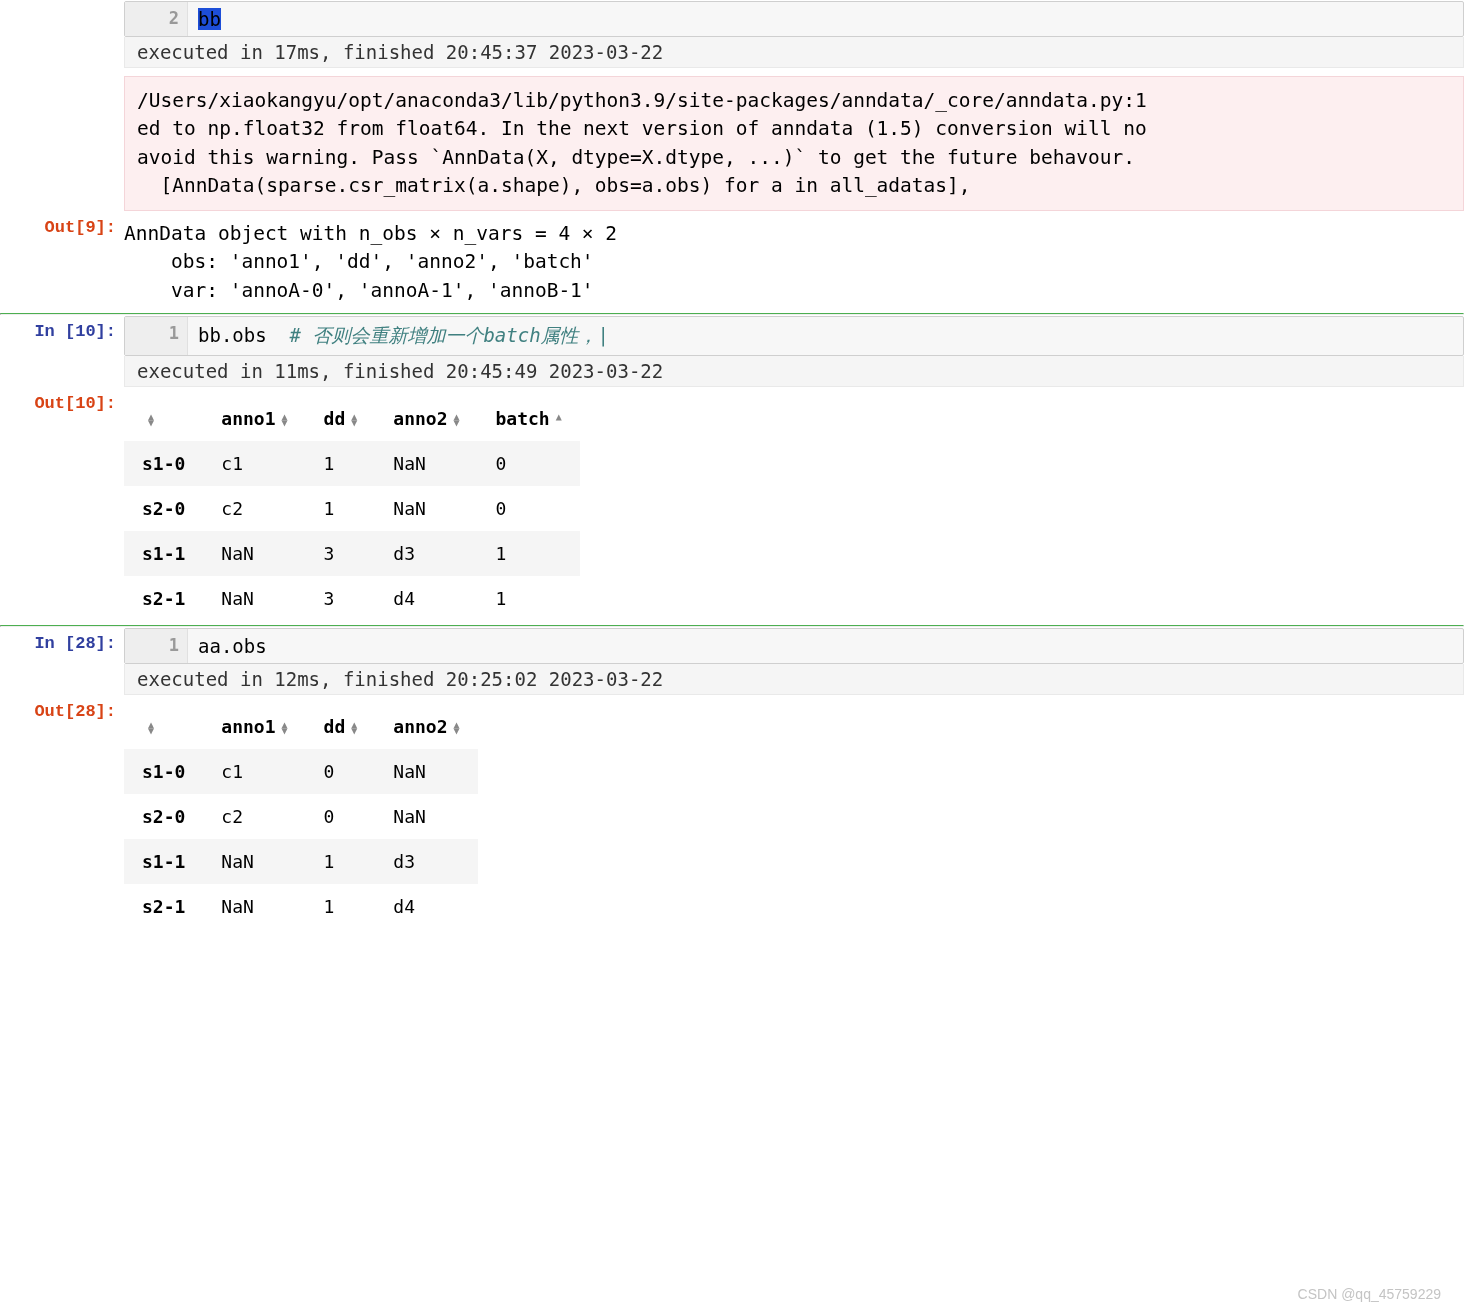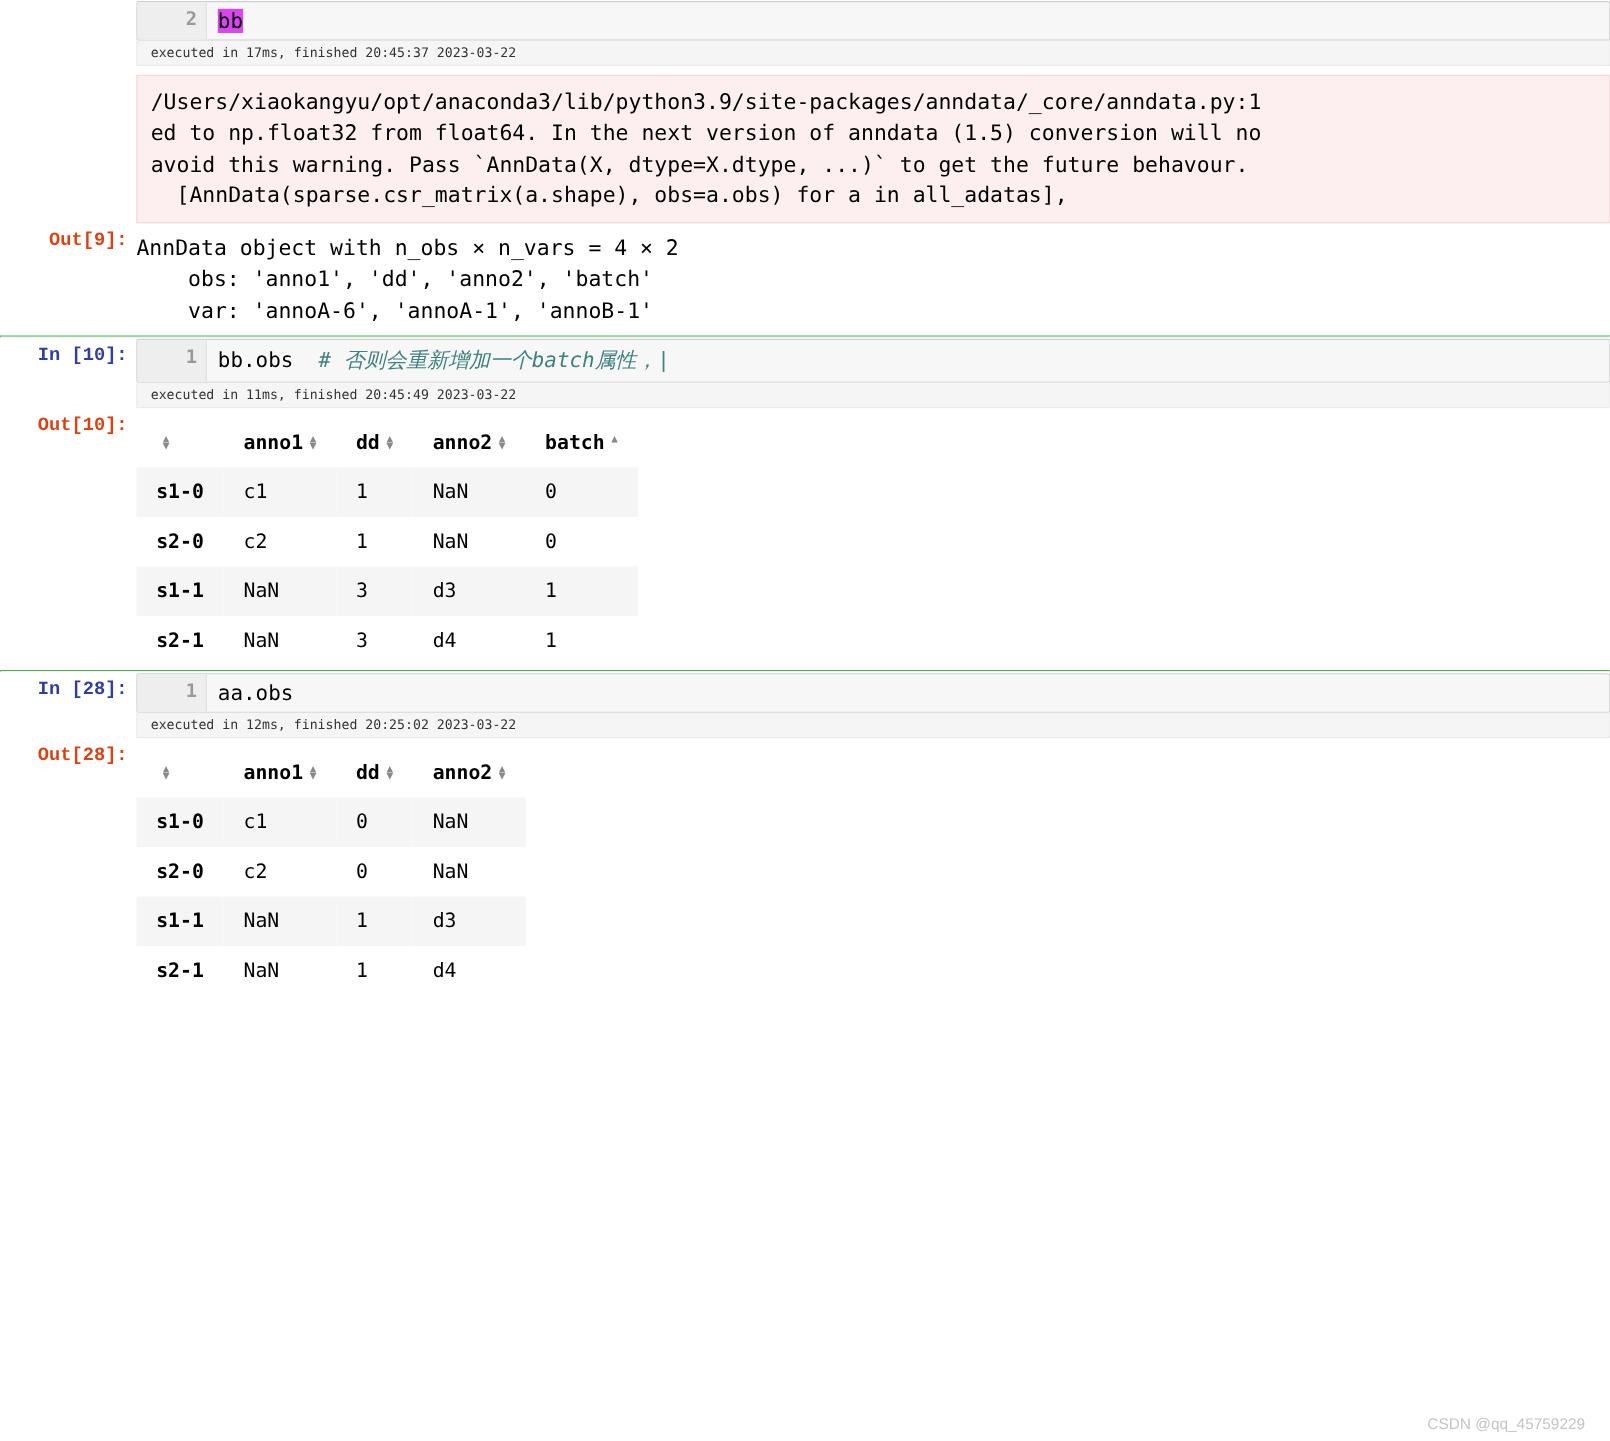--- a/index.html
+++ b/index.html
@@ -60,29 +60,29 @@
   }
   .code-text {
     padding: 6px 10px;
     font-family: Menlo, "DejaVu Sans Mono", monospace;
     font-size: 19px;
     white-space: pre;
     color: #000;
     flex: 1 1 auto;
   }
   .code-text .comment { color: #408080; font-style: italic; }
-  .code-text .sel { background: #d946ef; }
+  .code-text .sel { background: #1d4ed8; }
 
   .exec-msg {
     background: #f5f5f5;
     border: 1px solid #e9e9e9;
     border-top: none;
     padding: 4px 12px;
     font-family: Menlo, "DejaVu Sans Mono", monospace;
-    font-size: 12px;
+    font-size: 19px;
     color: #333;
   }
 
   .warn-box {
     margin-top: 8px;
     background: #fdeff0;
     border: 1px solid #f4d5d9;
     padding: 10px 12px;
     font-family: Menlo, "DejaVu Sans Mono", monospace;
     font-size: 19.5px;
@@ -169,21 +169,21 @@
 <span>avoid this warning. Pass `AnnData(X, dtype=X.dtype, ...)` to get the future behavour.</span>
 <span>  [AnnData(sparse.csr_matrix(a.shape), obs=a.obs) for a in all_adatas],</span></div>
   </div>
 </div>
 
 <div class="cell">
   <div class="prompt-col prompt-out">Out[9]:</div>
   <div class="body-col">
     <div class="plain-out"><span>AnnData object with n_obs × n_vars = 4 × 2</span>
 <span>    obs: 'anno1', 'dd', 'anno2', 'batch'</span>
-<span>    var: 'annoA-6', 'annoA-1', 'annoB-1'</span></div>
+<span>    var: 'annoA-0', 'annoA-1', 'annoB-1'</span></div>
   </div>
 </div>
 
 <hr class="cell-sep">
 
 <div class="cell">
   <div class="prompt-col prompt-in">In [10]:</div>
   <div class="body-col">
     <div class="code-box">
       <div class="code-line">

